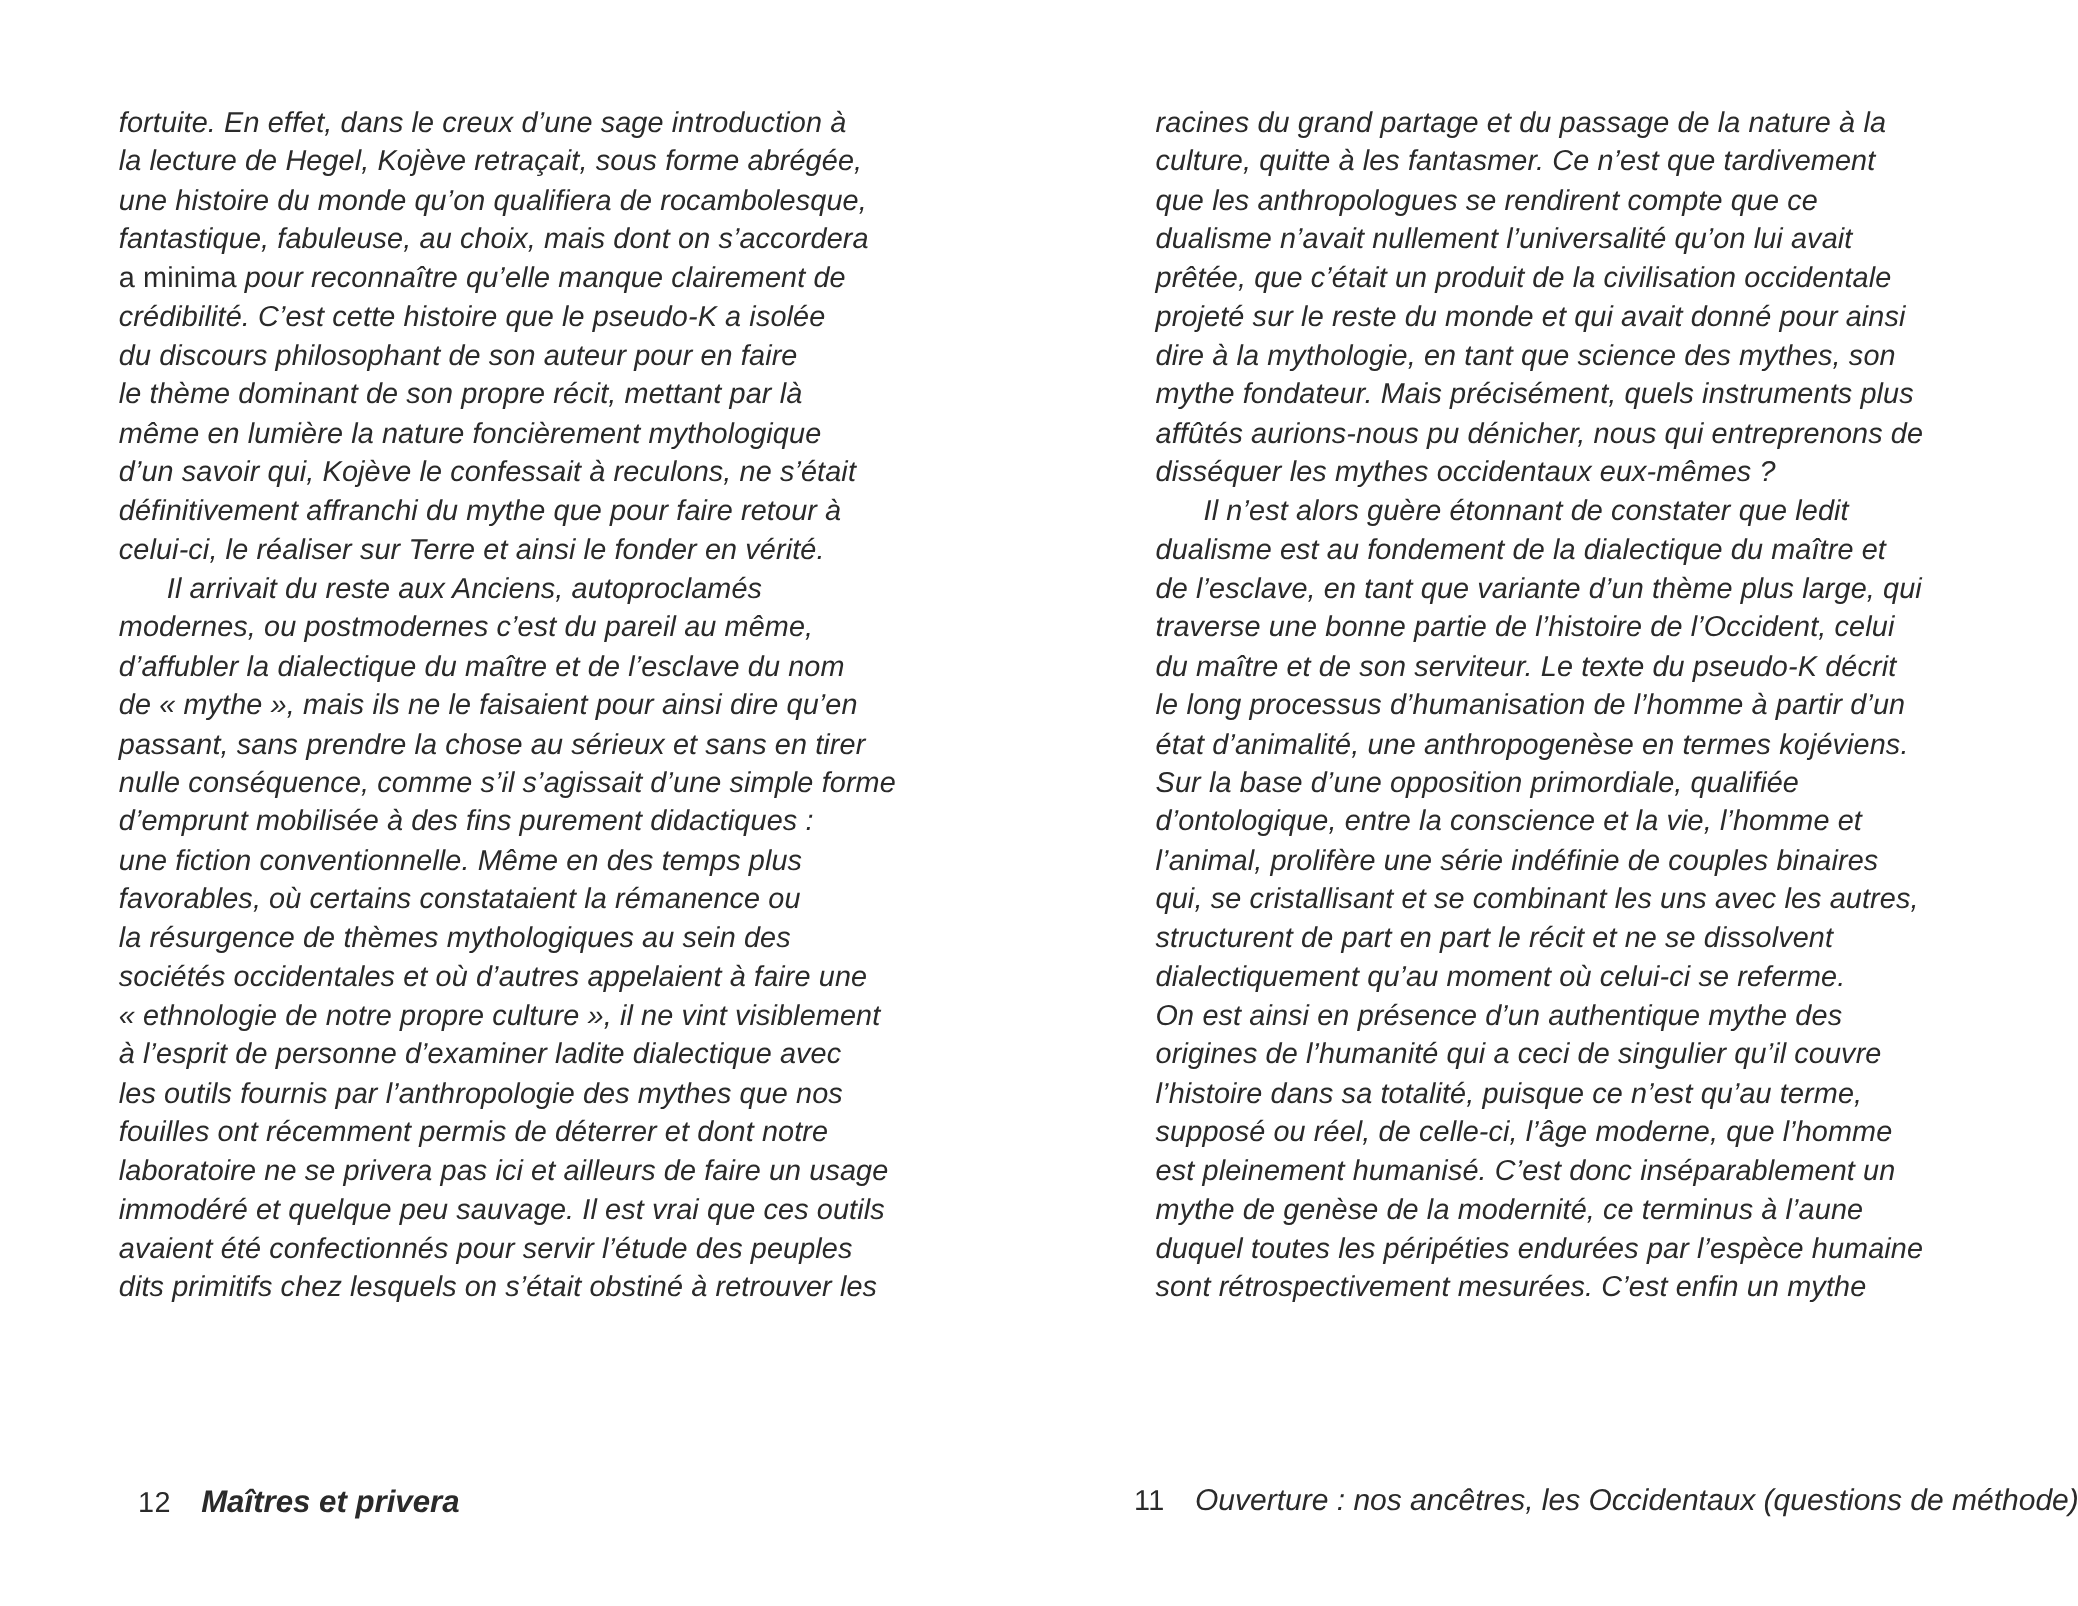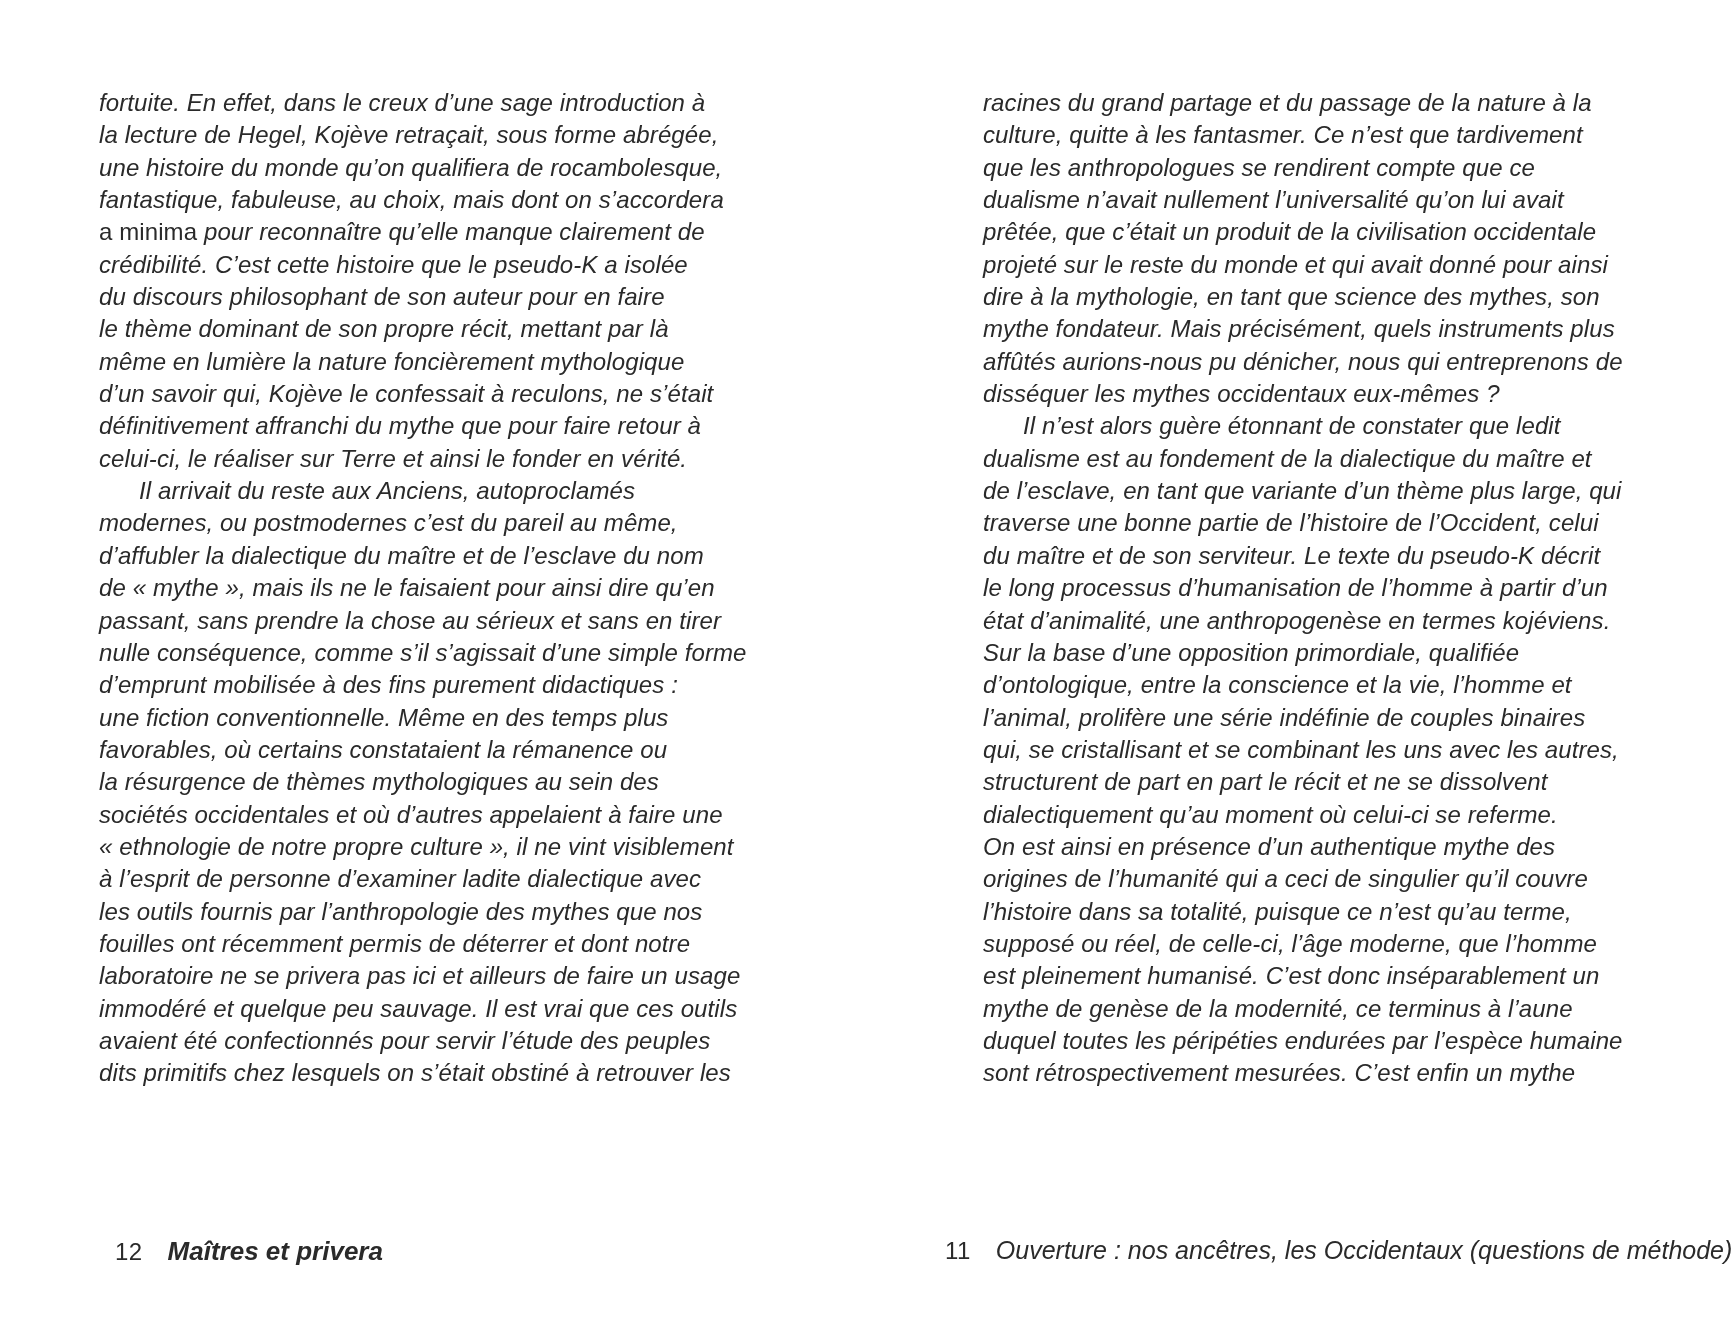--- a/index.html
+++ b/index.html
@@ -19,21 +19,21 @@
     position: absolute;
     top: 87px;
     font-size: 24px;
     font-style: italic;
     font-weight: 400;
     line-height: 32.35px;
     letter-spacing: 0.1px;
     white-space: pre;
   }
   .left-col  { left: 99px;  width: 678px; }
-  .right-col { left: 983px; width: 700px; }
+  .right-col { left: 963px; width: 700px; }
   .line { height: 32.35px; }
   .line.indent { padding-left: 40px; }
   .roman { font-style: normal; }
   .page-footer {
     position: absolute;
     top: 1207px;
     font-size: 25px;
     white-space: pre;
   }
   .footer-left  { left: 101px; }

